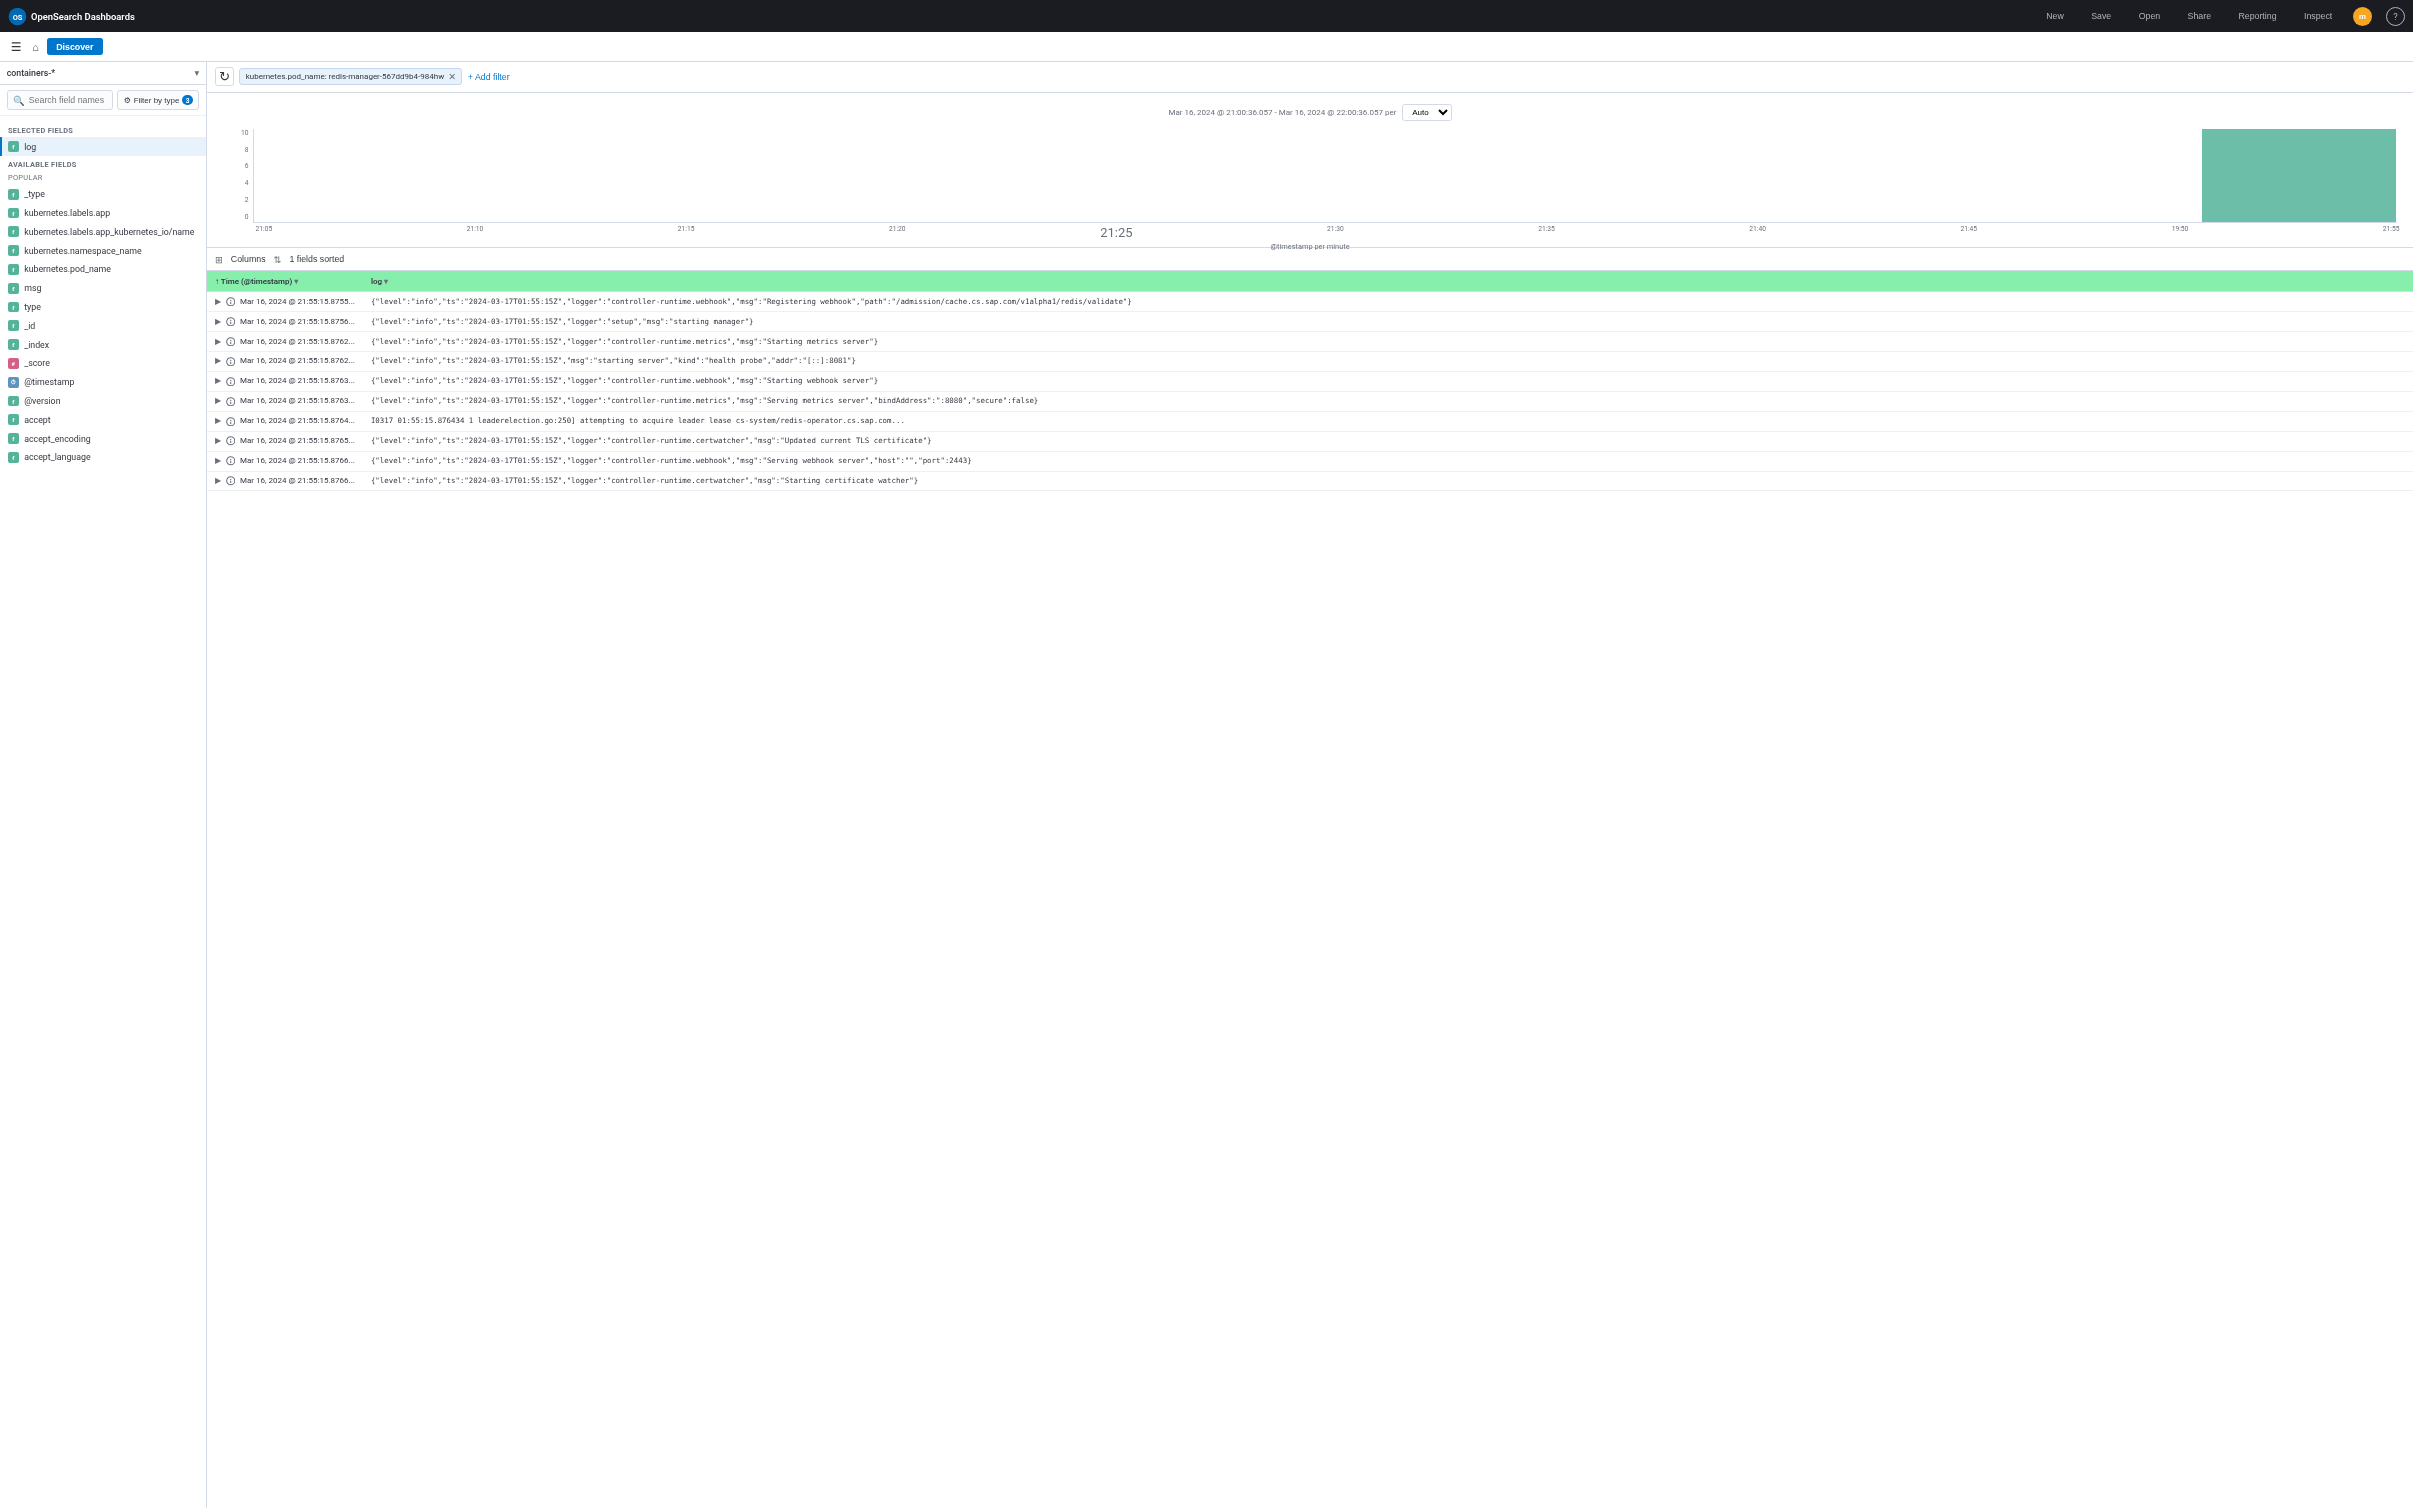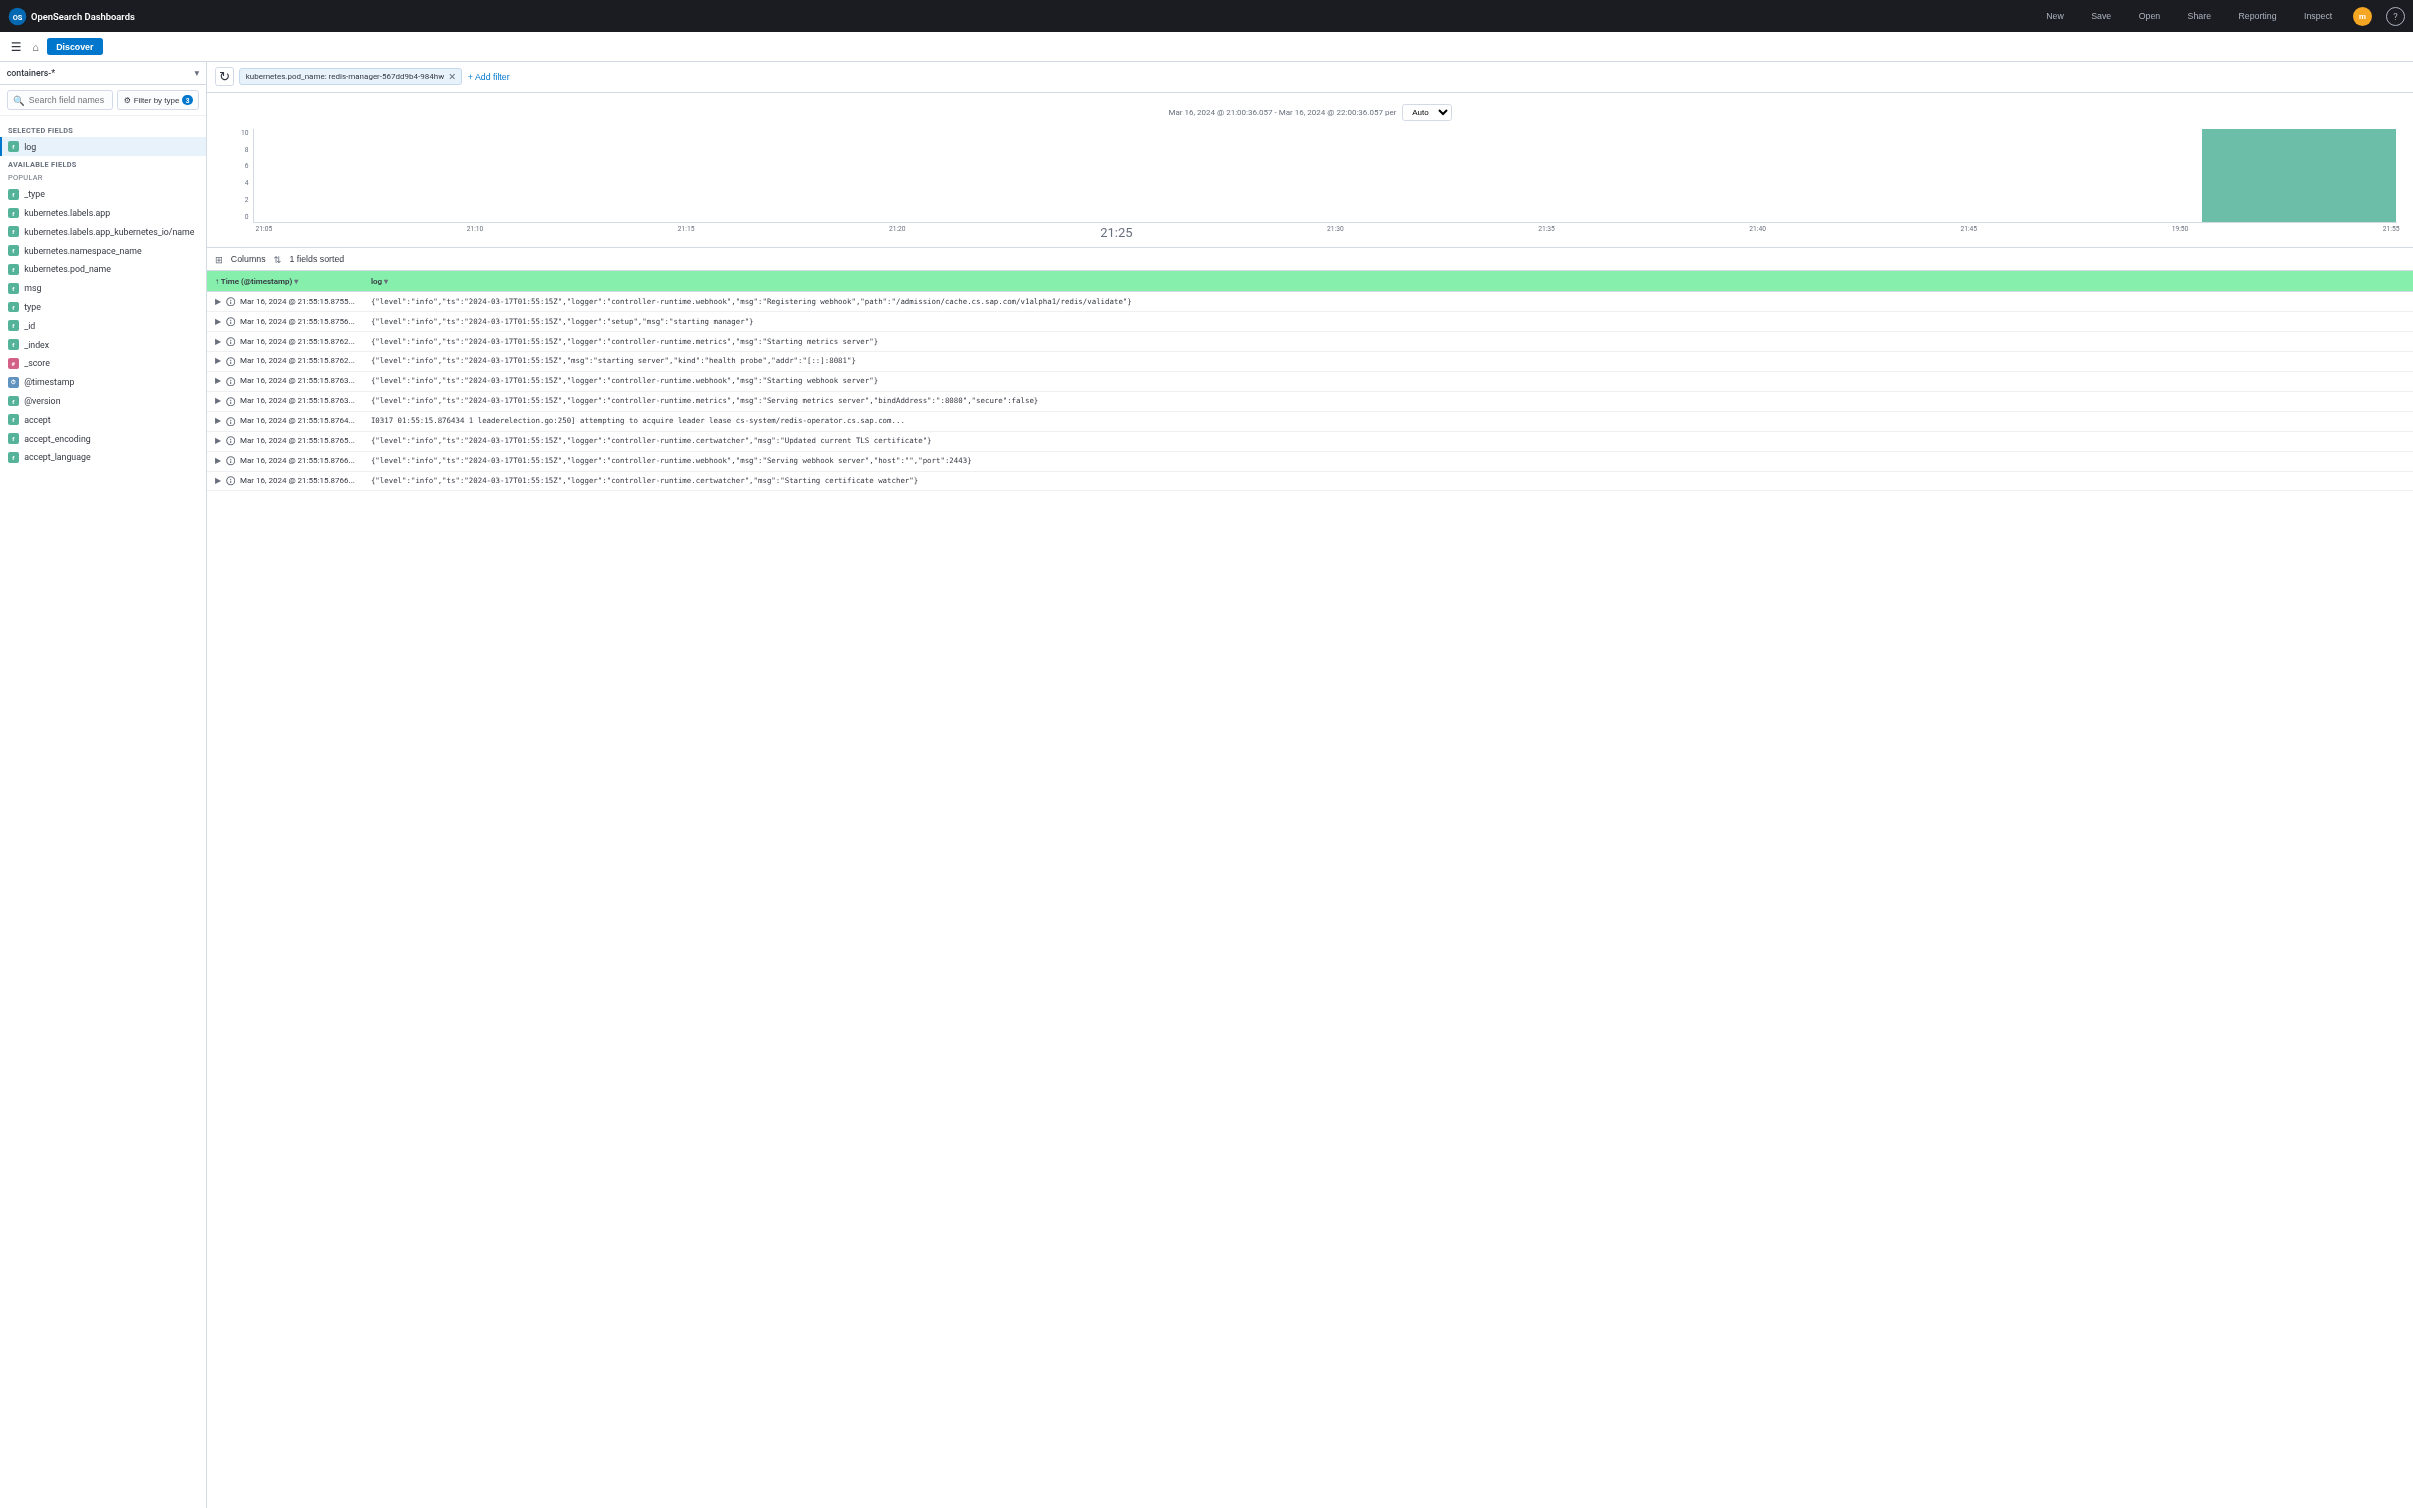--- a/index.html
+++ b/index.html
@@ -515,20 +515,21 @@
           <span style="font-size:6.7px;color:#69707d;">21:15</span>
           <span style="font-size:6.7px;color:#69707d;">21:20</span>
           <span style="font-size:13px;color:#69707d;">21:25</span>
           <span style="font-size:6.7px;color:#69707d;">21:30</span>
           <span style="font-size:6.7px;color:#69707d;">21:35</span>
           <span style="font-size:6.7px;color:#69707d;">21:40</span>
           <span style="font-size:6.7px;color:#69707d;">21:45</span>
           <span style="font-size:6.7px;color:#69707d;">19:50</span>
           <span style="font-size:6.7px;color:#69707d;">21:55</span>
         </div>
+        <div class="chart-x-title">@timestamp per minute</div>
       </div>
     </div>
 
     <div class="results-section">
       <div class="results-toolbar">
         <span style="color:#69707d;">⊞</span>
         <button class="columns-btn">Columns</button>
         <span style="color:#69707d;">⇅</span>
         <button class="sort-btn">1 fields sorted</button>
       </div>

